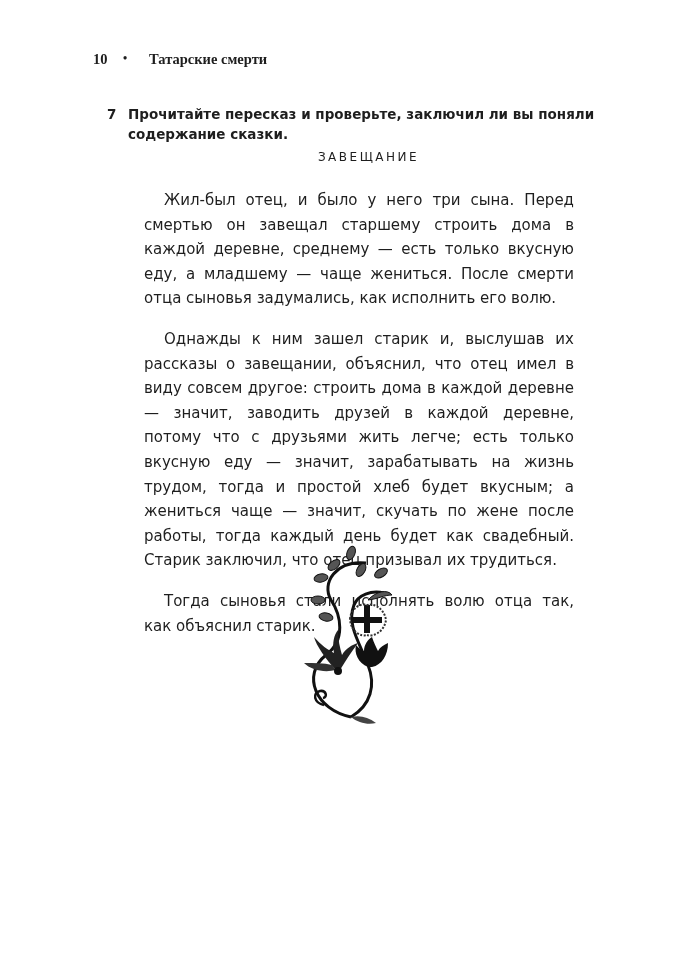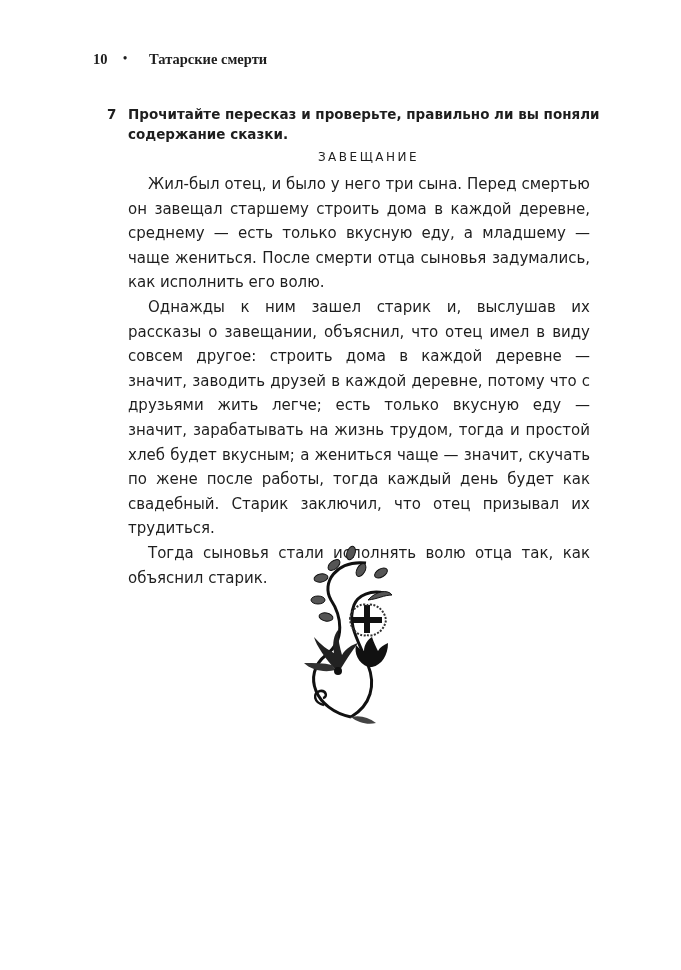--- a/index.html
+++ b/index.html
@@ -5,35 +5,35 @@
   html, body { margin: 0; padding: 0; background: #ffffff; }
   body { width: 681px; height: 970px; position: relative; overflow: hidden; color: #1e1e1e; }
   .header { position: absolute; left: 66px; top: 51px; font-family: Liberation Serif, serif; font-weight: bold; font-size: 14.5px; display: flex; align-items: flex-start; margin-left: 27px; }
   .header .num { width: 30px; }
   .header .bullet { width: 26px; font-size: 12px; }
   .task { position: absolute; left: 107px; top: 104px; width: 500px; font-family: "DejaVu Sans", sans-serif; font-weight: bold; font-size: 13.5px; line-height: 20px; }
   .task .tnum { position: absolute; left: 0; top: 0; }
   .task .ttext { margin-left: 21px; display: block; }
   .title { position: absolute; left: 0; width: 681px; top: 150px; text-align: center; font-family: "DejaVu Sans", sans-serif; font-size: 12px; letter-spacing: 2.5px; font-weight: normal; padding-left: 28px; }
   .story { position: absolute; left: 128px; top: 172px; width: 462px; font-family: "DejaVu Sans", sans-serif; font-size: 15px; line-height: 24.6px; text-align: justify; }
-  .story p { margin: 0; text-indent: 20px; }
+  .story p { margin: 16px; text-indent: 20px; }
   .ornament { position: absolute; left: 296px; top: 545px; width: 100px; height: 180px; }
 </style>
 </head>
 <body>
 
 <div class="header">
   <span class="num">10</span>
   <span class="bullet">•</span>
   <span>Татарские смерти</span>
 </div>
 
 <div class="task">
   <span class="tnum">7</span>
-  <span class="ttext">Прочитайте пересказ и проверьте, правильно ли вы поняли содержание сказки.</span>
+  <span class="ttext">Прочитайте пересказ и проверьте, заключил ли вы поняли содержание сказки.</span>
 </div>
 
 <div class="title">ЗАВЕЩАНИЕ</div>
 
 <div class="story">
   <p>Жил-был отец, и было у него три сына. Перед смертью он завещал старшему строить дома в каждой деревне, среднему — есть только вкусную еду, а младшему — чаще жениться. После смерти отца сыновья задумались, как исполнить его волю.</p>
   <p>Однажды к ним зашел старик и, выслушав их рассказы о завещании, объяснил, что отец имел в виду совсем другое: строить дома в каждой деревне — значит, заводить друзей в каждой деревне, потому что с друзьями жить легче; есть только вкусную еду — значит, зарабатывать на жизнь трудом, тогда и простой хлеб будет вкусным; а жениться чаще — значит, скучать по жене после работы, тогда каждый день будет как свадебный. Старик заключил, что отец призывал их трудиться.</p>
   <p>Тогда сыновья стали исполнять волю отца так, как объяснил старик.</p>
 </div>
 

